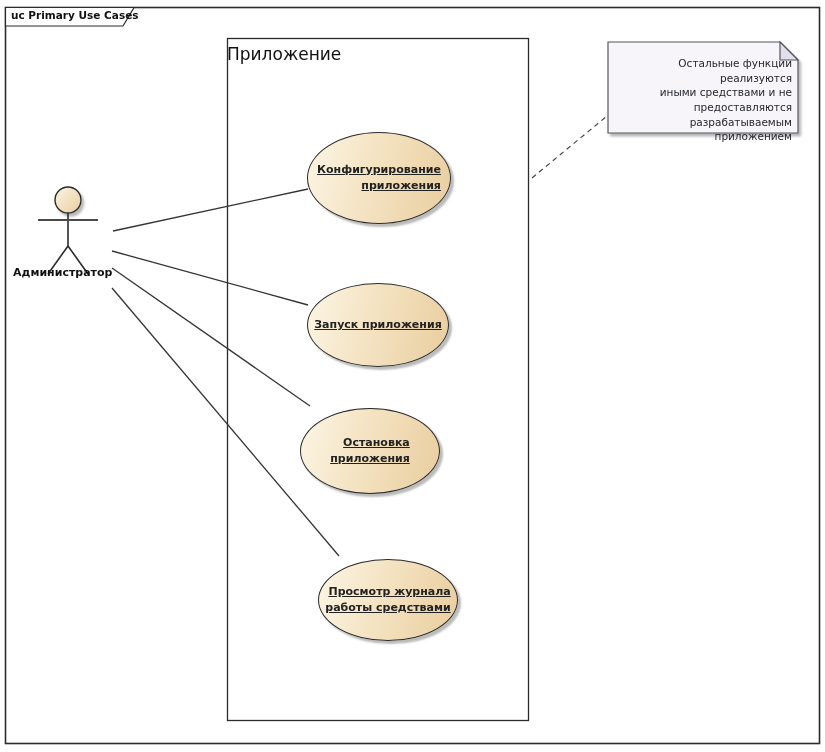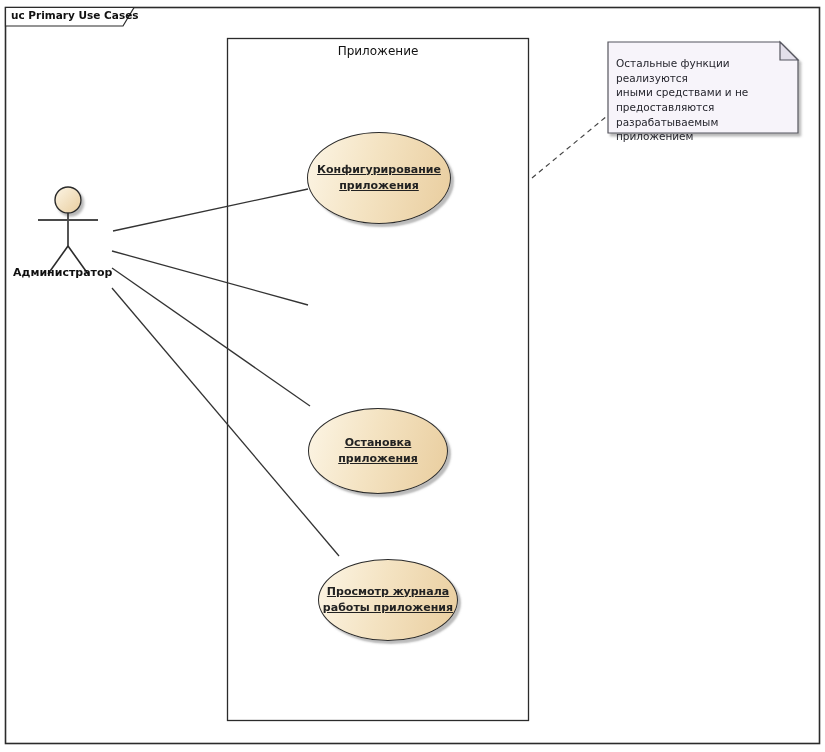--- a/index.html
+++ b/index.html
@@ -7,34 +7,34 @@
     position:relative;width:825px;height:752px;background:#ffffff;overflow:hidden;
     font-family:"DejaVu Sans","Liberation Sans",sans-serif;color:#1c1c1c;
   }
   .canvas svg{position:absolute;left:0;top:0;}
   .abs{position:absolute;}
   .frame-title{
     left:11px;top:9px;width:120px;height:16px;
     font-size:10.5px;font-weight:bold;color:#111;white-space:nowrap;
   }
   .boundary-label{
-    left:227px;top:44px;width:302px;text-align:center;
-    font-size:12px;color:#111;
+    left:227px;top:44px;width:302px;text-align:left;
+    font-size:17px;color:#111;
   }
   .usecase{
     position:absolute;border:1.6px solid #2b2b2b;border-radius:50%;
     background:linear-gradient(105deg,#fcf5e5 0%,#f4e3c2 45%,#e9cd9e 100%);
     box-shadow:3px 3px 2px rgba(150,150,150,0.65);
     display:flex;align-items:center;justify-content:center;text-align:center;
     font-size:11px;font-weight:bold;color:#222;line-height:1.45;text-decoration:underline;
   }
-  .pre{white-space:pre-line;}
+  .pre{white-space:pre-line;text-align:right;}
   .uc1{left:307px;top:132px;width:142px;height:90px;}
   .uc2{left:307px;top:283px;width:140px;height:82px;}
-  .uc3{left:308px;top:408px;width:138px;height:84px;}
+  .uc3{left:300px;top:408px;width:138px;height:84px;}
   .uc4{left:318px;top:559px;width:138px;height:80px;}
   .actor-label{
     left:13px;top:266px;width:120px;
     font-size:11px;font-weight:bold;color:#111;
   }
   .note-text{
     left:616px;top:56px;width:176px;
     font-size:10.5px;line-height:1.4;color:#26262e;
   }
 </style>
@@ -82,27 +82,30 @@
   </svg>
 
   <div class="abs frame-title">uc Primary Use Cases</div>
 
   <div class="abs boundary-label">Приложение</div>
 
   <div class="usecase uc1 pre">
     <span class="pre">Конфигурирование
 приложения</span>
   </div>
+  <div class="usecase uc2 pre">
+    <span class="pre">Запуск приложения</span>
+  </div>
   <div class="usecase uc3 pre">
     <span class="pre">Остановка
 приложения</span>
   </div>
   <div class="usecase uc4 pre">
     <span class="pre">Просмотр журнала
-работы приложения</span>
+работы средствами</span>
   </div>
 
   <div class="abs actor-label">Администратор</div>
 
   <div class="abs note-text pre">Остальные функции реализуются
 иными средствами и не
 предоставляются
 разрабатываемым приложением</div>
 
 </div>

